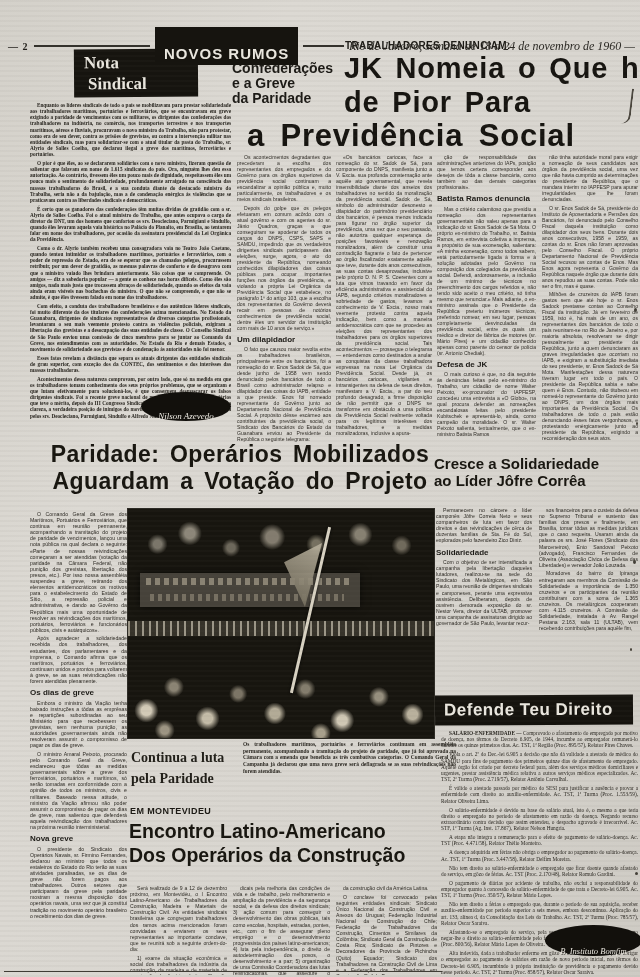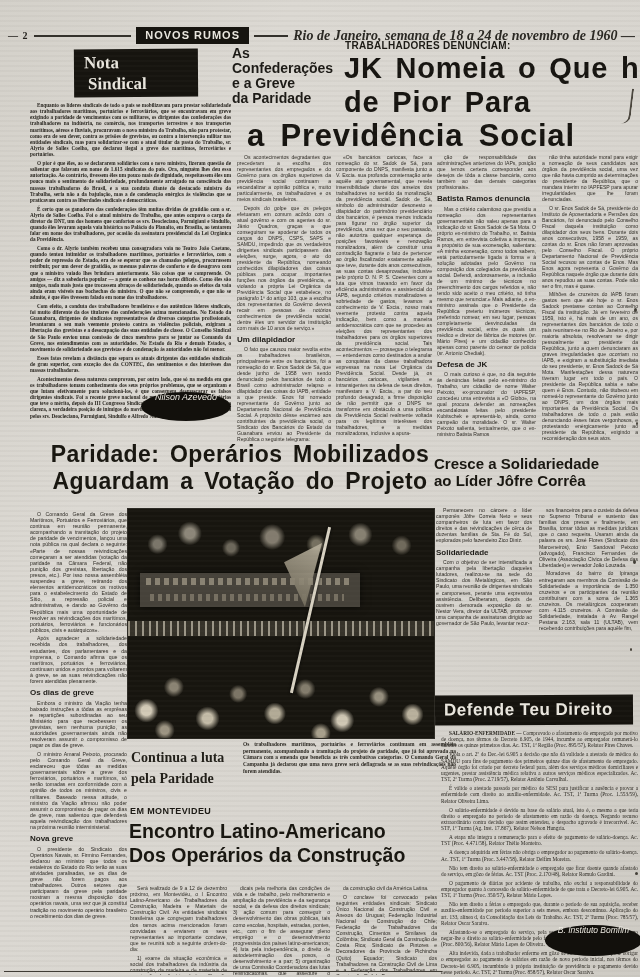--- a/index.html
+++ b/index.html
@@ -8,30 +8,30 @@
 .page{position:relative;width:640px;height:977px;overflow:hidden;color:#23211c;
   background:linear-gradient(113deg,#d4d1ca,#dcd9d3 28%,#d8d5cf 66%,#cecbc4);}
 .page::after{content:"";position:absolute;inset:0;pointer-events:none;
   background:repeating-linear-gradient(0deg,rgba(110,105,95,.05) 0 2px,transparent 2px 5px);}
 
 .hdr{position:absolute;left:8px;right:5px;top:27px;display:flex;align-items:center;gap:5px;z-index:3}
 .pno{font-weight:bold;font-size:10px;white-space:nowrap;letter-spacing:1px}
 .rule{flex:1;height:0;border-top:2px solid #34322c}
 .rule.r2{flex:.35}
 .mast{background:#16140f;color:#e9e6de;font-family:"Liberation Sans",sans-serif;font-weight:bold;
-  font-size:11px;padding:2px 9px 3px;letter-spacing:1px;white-space:nowrap}
-.date{font-style:italic;font-weight:bold;font-size:14px;white-space:nowrap;color:#2b2924}
+  font-size:15px;padding:18px 9px 3px;letter-spacing:1px;white-space:nowrap}
+.date{font-style:italic;font-weight:normal;font-size:12px;white-space:nowrap;color:#2b2924}
 
 .col{position:absolute;overflow:hidden;text-align:justify}
 .col p{margin:0 0 2.5px;text-indent:7px}
 .sh{font-family:"Liberation Sans",sans-serif;font-weight:bold;font-size:8px;line-height:9px;
   margin:4px 0 2.5px;text-align:left;text-indent:0;color:#1c1a16}
 .kicker{position:absolute;font-family:"Liberation Sans",sans-serif;font-weight:bold;color:#1b1914}
 .sig{position:absolute;background:#12100c;border-radius:50%;color:#ece9e1;display:flex;
-  align-items:flex-start;justify-content:center;font-style:italic;font-family:Liberation Sans, sans-serif;z-index:4}
+  align-items:flex-end;justify-content:center;font-style:italic;font-family:Liberation Serif, serif;z-index:4}
 
 .notabox{position:absolute;left:74px;top:49px;width:124px;height:48px;background:#16140f;
   color:#eae7df;font-family:"Liberation Serif",serif;font-weight:bold;font-size:17px;
   line-height:21px;padding:3px 0 0 10px;transform:rotate(-.4deg)}
 .notabox span{display:block}
 .notabox span:last-child{padding-left:4px}
 .notahead{position:absolute;left:232px;top:46px;width:110px;font-family:"Liberation Sans",sans-serif;
   font-weight:bold;font-size:14px;line-height:15px;color:#1b1915}
 .notahead span{display:block}
 .nota-body{left:30px;top:102px;width:201px;height:338px;font-size:5.2px;line-height:6.15px;

